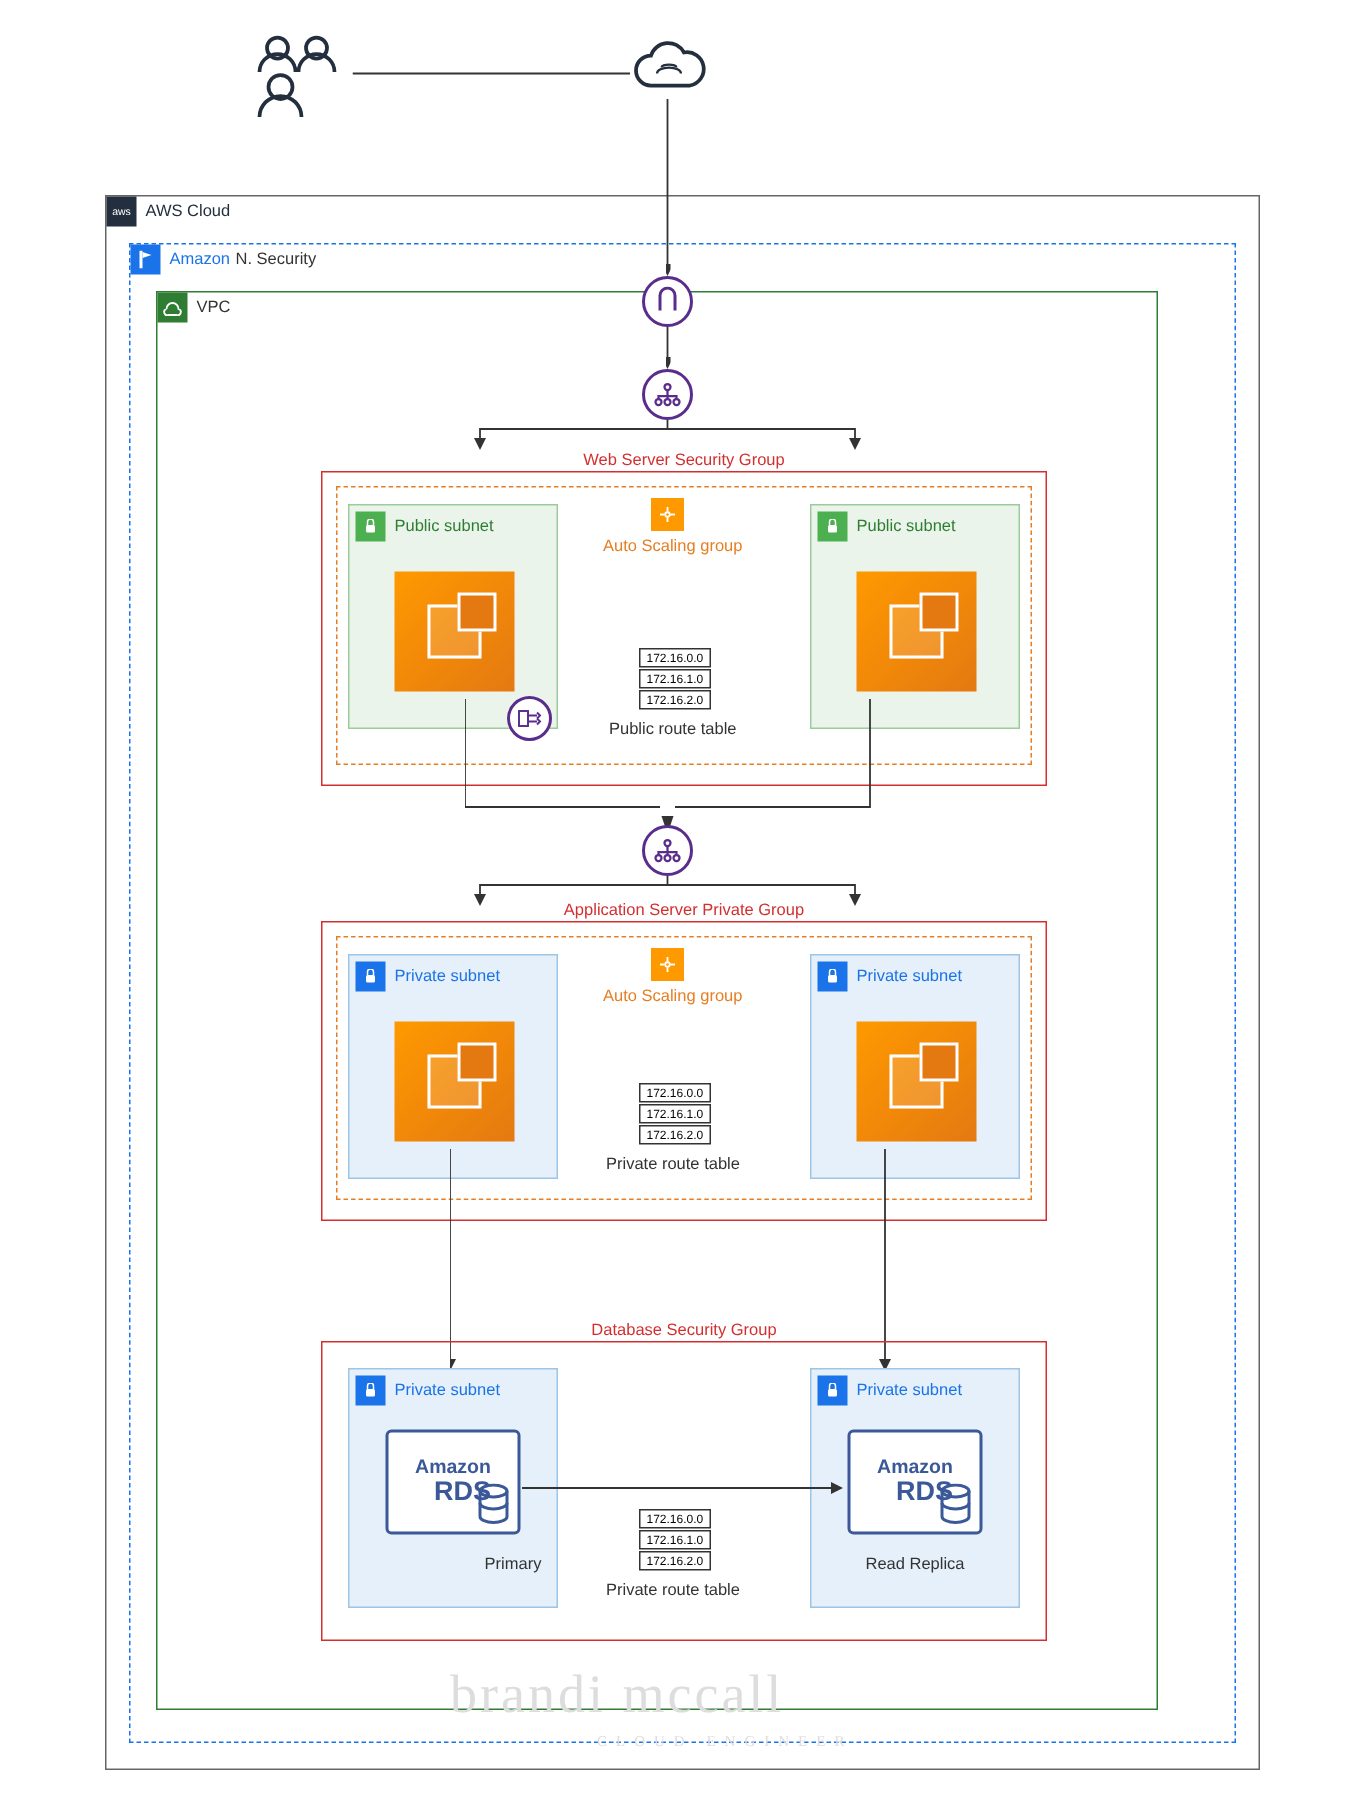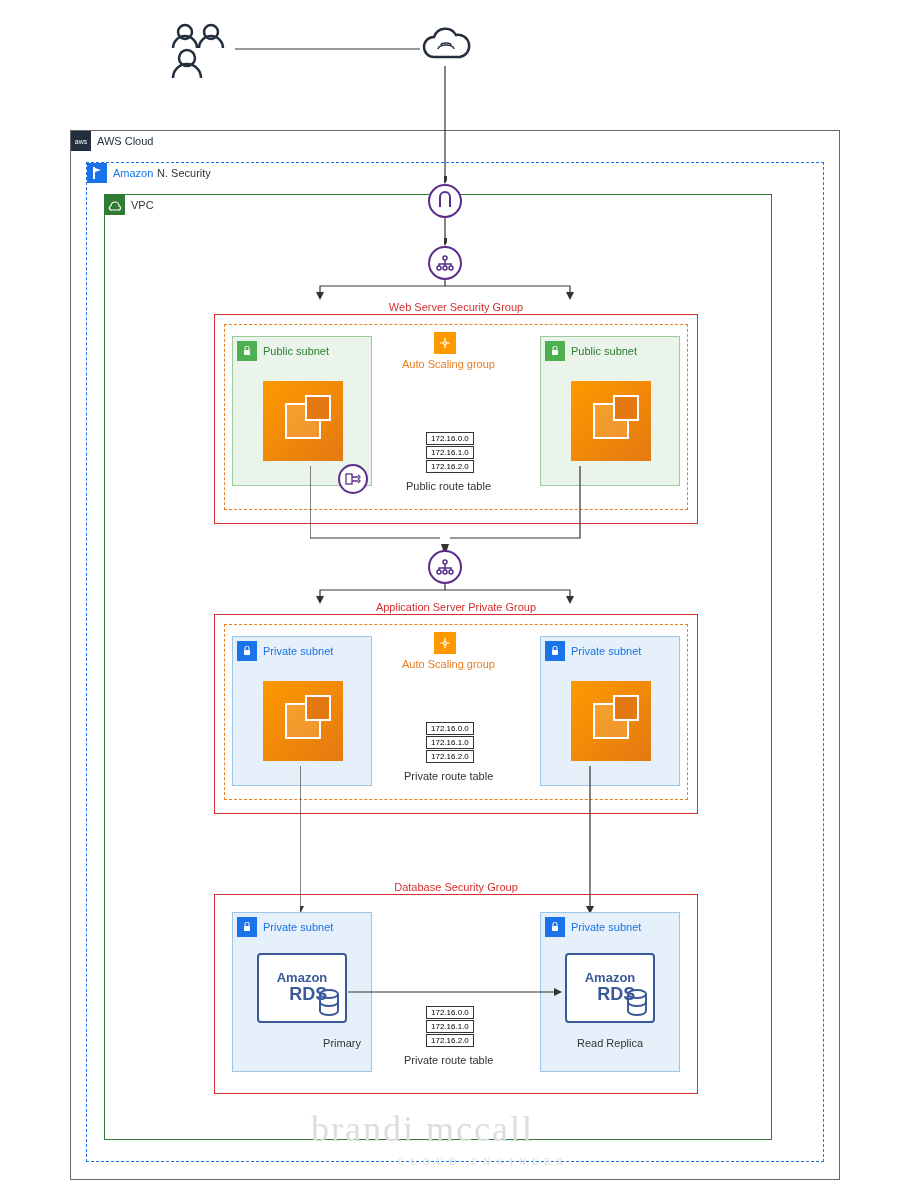--- a/index.html
+++ b/index.html
@@ -291,16 +291,16 @@
       <polygon points="214,4 206,0 206,8" fill="#333"></polygon>
 </svg>
 
 <div class="box route-table" style="left:426px; top:1006px;">
   <div class="route-row">172.16.0.0</div>
   <div class="route-row">172.16.1.0</div>
   <div class="route-row">172.16.2.0</div>
 </div>
 <span class="label" style="left:404px; top:1054px; color:#333;">Private route table</span>
 
-<div class="watermark" style="left:300px; top:1108px;margin-left:11px;">brandi mccall</div>
+<div class="watermark" style="left:300px; top:1108px;">brandi mccall</div>
 <div class="watermark-sub" style="left:398px; top:1156px;font-family:Liberation Serif, serif;">CLOUD ENGINEER</div>
 
 </div>
 
 </body></html>

